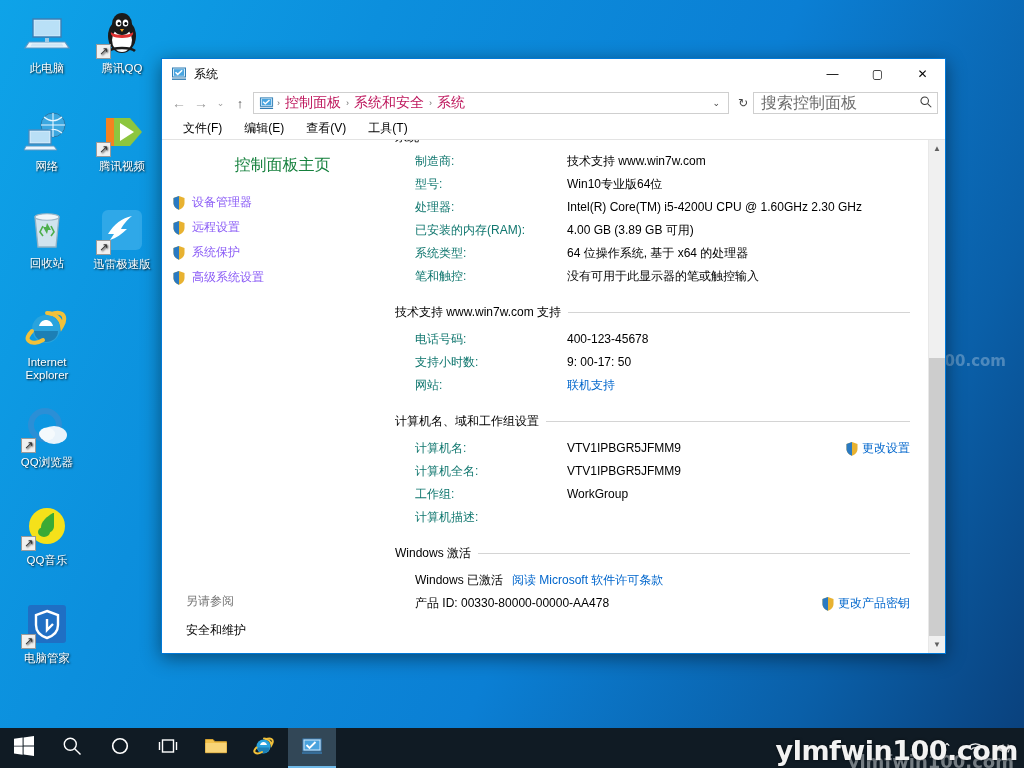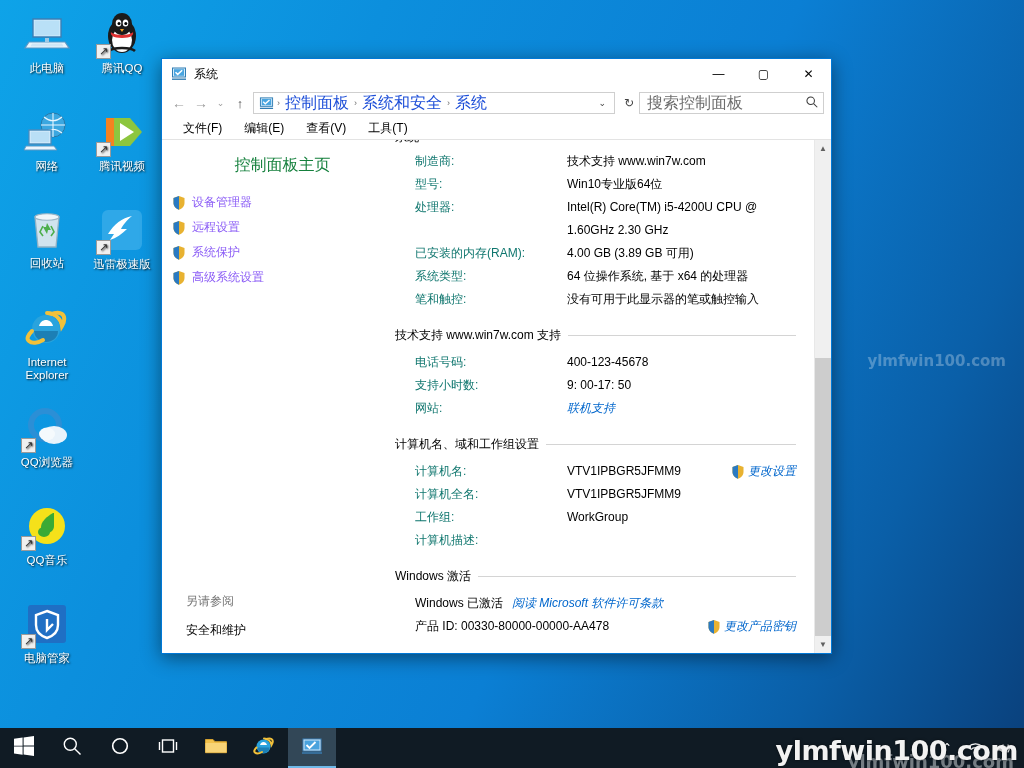--- a/index.html
+++ b/index.html
@@ -27,21 +27,21 @@
   .dicon .label { display: block; word-wrap: break-word; }
   .shortcut-arrow {
     position: absolute; left: -2px; bottom: -1px; width: 15px; height: 15px;
     background: #f0f0f0; border: 1px solid #9a9a9a;
     display: flex; align-items: center; justify-content: center;
     font-size: 11px; color: #333; line-height: 1;
   }
 
   
   #sys-window {
-    position: absolute; left: 161px; top: 58px; width: 671px; height: 596px;
+    position: absolute; left: 161px; top: 58px; width: 785px; height: 596px;
     background: #fff; border: 1px solid #0078d7;
     box-shadow: 0 4px 18px rgba(0,0,0,.45);
     display: flex; flex-direction: column;
     font-size: 12px; color: #000;
   }
   .titlebar {
     height: 30px; display: flex; align-items: center;
     background: #fff; padding-left: 9px; flex: 0 0 auto;
   }
   .titlebar .ticon { width: 16px; height: 16px; margin-right: 7px; flex:0 0 auto; }
@@ -62,21 +62,21 @@
     justify-content: center; font-size: 14px; color: #9b9b9b; cursor: default;
   }
   .navbtn.small { width: 17px; font-size: 9px; }
   .navbtn.up { color: #3b3b3b; font-size: 13px; }
   .addressbar {
     flex: 1; height: 22px; border: 1px solid #cfcfcf; background: #fff;
     display: flex; align-items: center; padding: 0 2px 0 3px;
     margin: 0 4px 0 2px; min-width: 0;
   }
   .crumbicon { width: 15px; height: 15px; margin: 0 2px; flex: 0 0 auto;}
-  .crumb { padding: 0 4px; font-size: 16px; color: #1d4ed8; white-space: nowrap; }
+  .crumb { padding: 0 4px; font-size: 14px; color: #be185d; white-space: nowrap; }
   .sep { color: #6d6d6d; font-size: 9px; padding: 0 1px; }
   .addr-drop { margin-left: auto; padding: 0 6px; color: #444; font-size: 9px; }
   .refresh { width: 20px; text-align: center; color: #444; font-size: 12px; }
   .searchbox {
     width: 185px; height: 22px; border: 1px solid #cfcfcf; background: #fff;
     display: flex; align-items: center; padding: 0 4px 0 7px; flex: 0 0 auto;
   }
   .searchbox input {
     border: 0; outline: 0; flex: 1; font-size: 16px; min-width: 0;
     font-family: Liberation Serif, serif; color: #0369a1; background: transparent;
@@ -119,21 +119,21 @@
   .sect-head {
     display: flex; align-items: center; gap: 7px;
     font-size: 12px; color: #000; white-space: nowrap;
   }
   .sect-head .rule { flex: 1; height: 1px; background: #d4d4d4; }
   .sect-head.clipped { margin-top: -9px; overflow: hidden; height: 12px; }
   .rows { padding: 7px 0 0 20px; }
   .row { display: flex; align-items: flex-start; min-height: 23px; line-height: 23px; }
   .rlabel { width: 152px; flex: 0 0 auto; font-size: 12px; color: #0f766e; }
   .rvalue { font-size: 12px; color: #000; flex: 1; min-width: 0; }
-  .link { color: #0066cc; cursor: default; font-style: italic; }
+  .link { color: #0066cc; cursor: default; }
   .side-action {
     margin-left: auto; display: flex; align-items: center; gap: 3px;
     font-size: 12px; white-space: nowrap; padding-left: 10px;
   }
   .sp-top-13 { height: 16px; }
 
   
   .vscroll {
     width: 17px; flex: 0 0 auto; background: #f0f0f0;
     border-left: 1px solid #e8e8e8; display: flex; flex-direction: column;

